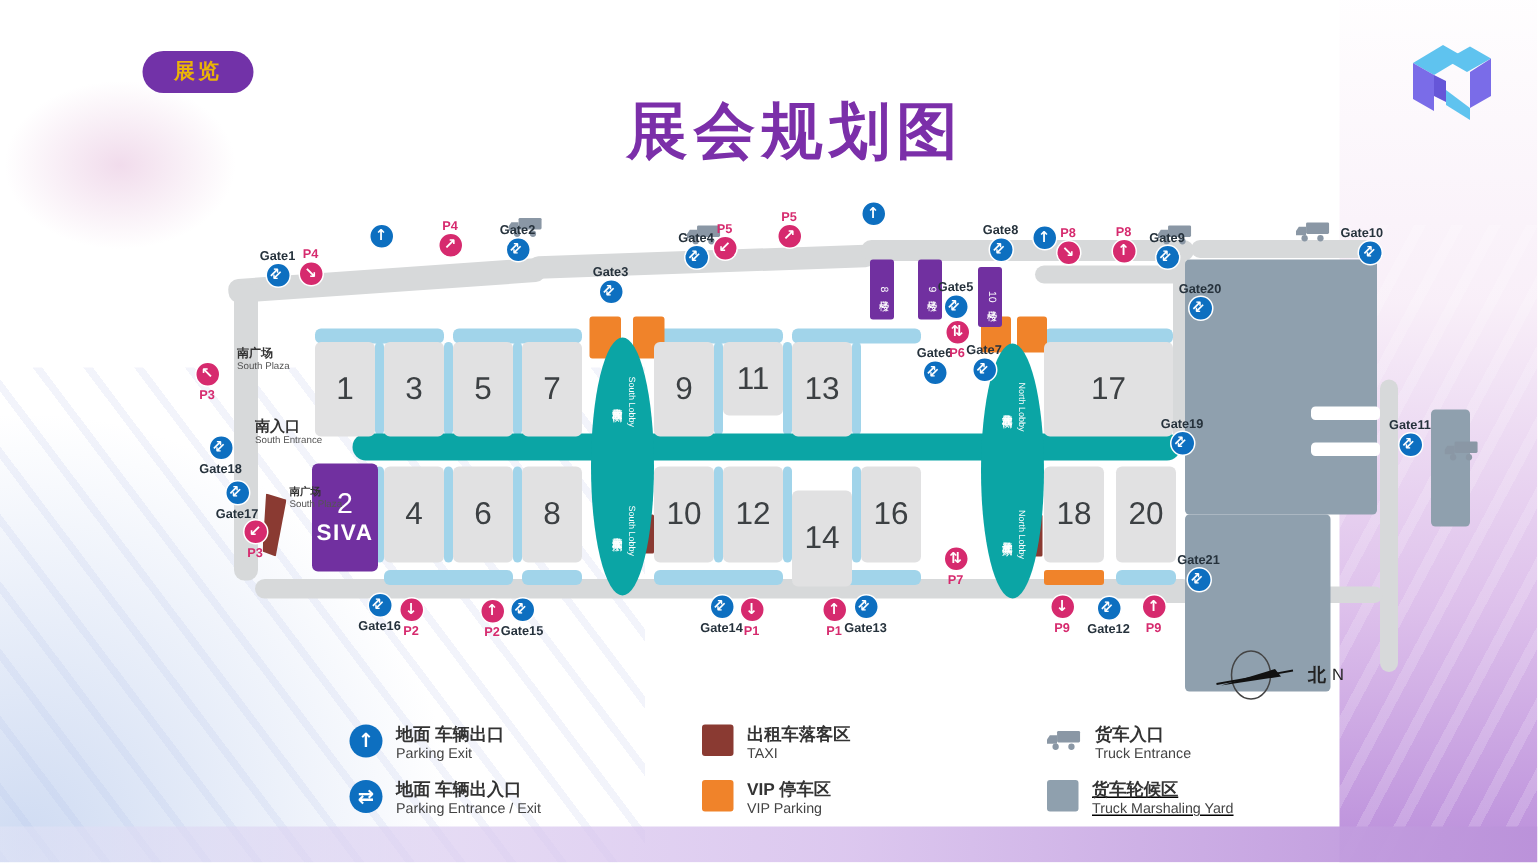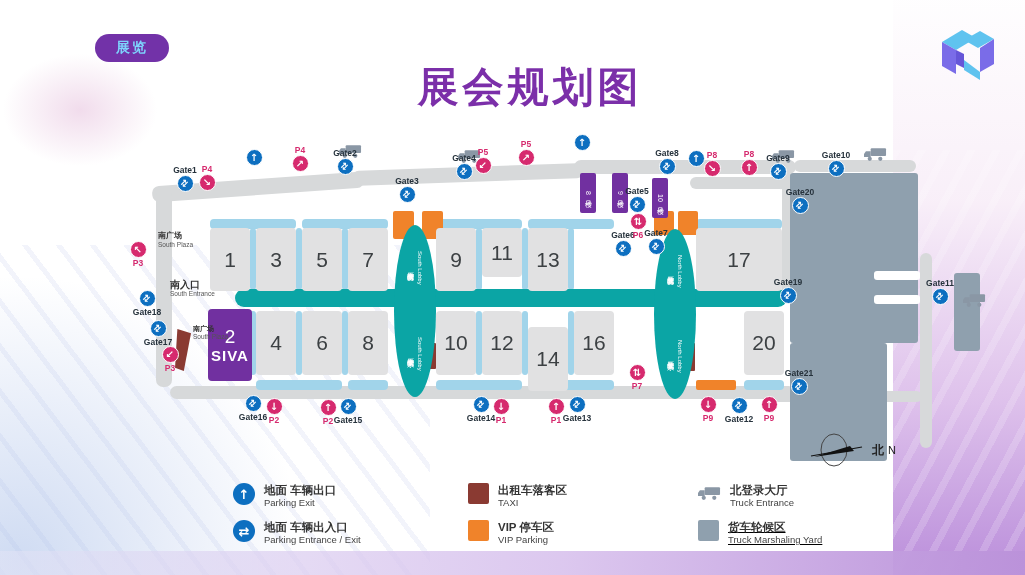--- a/index.html
+++ b/index.html
@@ -13,21 +13,21 @@
   .bg-bottom{position:absolute;left:0;bottom:0;width:100%;height:24px;
     background:linear-gradient(to right, rgba(226,228,246,0.55), rgba(214,190,236,0.85) 55%, #bb92da 100%);}
   .bg-chev{position:absolute;left:0;bottom:0;width:430px;height:330px;
     background:
       radial-gradient(circle at 4% 96%, rgba(168,190,232,0.55), rgba(168,190,232,0) 55%),
       repeating-linear-gradient(53deg, rgba(130,145,215,0.10) 0 5px, rgba(255,255,255,0) 5px 27px);}
   .bg-blush{position:absolute;left:-30px;top:30px;width:220px;height:160px;
     background:radial-gradient(closest-side, rgba(235,205,228,0.7), rgba(235,205,228,0) 70%);}
   
   .badge{position:absolute;left:95px;top:34px;width:74px;height:28px;border-radius:15px;
-    background:#7232a8;color:#7dd3fc;font-size:14px;font-weight:bold;display:flex;align-items:center;justify-content:center;letter-spacing:2px;}
+    background:#7232a8;color:#eab308;font-size:14px;font-weight:bold;display:flex;align-items:center;justify-content:center;letter-spacing:2px;}
   .title{position:absolute;left:35px;right:0;top:60px;text-align:center;font-size:41px;font-weight:bold;color:#7b2fa9;letter-spacing:4px;}
   .logo{position:absolute;right:25px;top:24px;width:64px;height:62px;}
   
   .map{position:absolute;left:130px;top:133px;width:860px;height:432px;}
   .r{position:absolute;}
   .road{background:#d7d9da;border-radius:7px;}
   .yard{background:#8fa0ae;border-radius:3px;}
   .notch{background:#ffffff;border-radius:3px;}
   .hbar,.vbar{background:#a1d4ea;border-radius:4px;}
   .vip{background:#f0832a;border-radius:2px;}
@@ -201,20 +201,23 @@
       </div>
       <div class="hall" style="left: 352px; top: 178px; width: 40px; height: 64px;">
         <div class="num">12</div>
       </div>
       <div class="hall" style="left: 398px; top: 178px; width: 40px; height: 64px; margin-top: 16px;">
         <div class="num">14</div>
       </div>
       <div class="hall" style="left: 444px; top: 178px; width: 40px; height: 64px;">
         <div class="num">16</div>
       </div>
+      <div class="hall" style="left: 566px; top: 178px; width: 40px; height: 64px;">
+        <div class="num">18</div>
+      </div>
       <div class="hall" style="left: 614px; top: 178px; width: 40px; height: 64px;">
         <div class="num">20</div>
       </div>
       <div class="bldg" style="left: 450px; top: 40px; width: 16px; height: 40px;">
         <div class="vtxt">8号楼</div>
       </div>
       <div class="bldg" style="left: 482px; top: 40px; width: 16px; height: 40px;">
         <div class="vtxt">9号楼</div>
       </div>
       <div class="bldg" style="left: 522px; top: 45px; width: 16px; height: 40px;">
@@ -279,21 +282,21 @@
         <div class="ico">
           <span>⇄</span>
         </div>
       </div>
       <div class="marker gate" style="left: 624px; top: 20px;">
         <div class="lbl">Gate9</div>
         <div class="ico">
           <span>⇄</span>
         </div>
       </div>
-      <div class="marker gate" style="left: 682px; top: 17px;">
+      <div class="marker gate" style="left: 744px; top: 17px; align-items: flex-end;">
         <div class="lbl">Gate10</div>
         <div class="ico">
           <span>⇄</span>
         </div>
       </div>
       <div class="marker gate" style="left: 786px; top: 145px;">
         <div class="lbl">Gate11</div>
         <div class="ico">
           <span>⇄</span>
         </div>
@@ -493,21 +496,21 @@
         </div>
       </div>
       <div class="legend-item" style="left: 698px; top: 483px;">
         <div style="padding-top: 3px;"><svg viewBox="0 0 24 15" width="23" height="15">
             <rect x="7" y="1" width="16" height="8" rx="1" fill="#8a97a5"></rect>
             <path d="M2 4 h5 v6 h-7 v-3 z" fill="#8a97a5"></path>
             <circle cx="6" cy="12" r="2.2" fill="#8a97a5"></circle>
             <circle cx="17" cy="12" r="2.2" fill="#8a97a5"></circle>
           </svg></div>
         <div class="ltx">
-          <div class="zh">北登录大厅</div>
+          <div class="zh">货车入口</div>
           <div class="en">Truck Entrance</div>
         </div>
       </div>
       <div class="legend-item" style="left: 698px; top: 520px; text-decoration: underline;">
         <div class="lsw" style="background: rgb(143, 160, 174);"></div>
         <div class="ltx">
           <div class="zh">货车轮候区</div>
           <div class="en">Truck Marshaling Yard</div>
         </div>
       </div>

